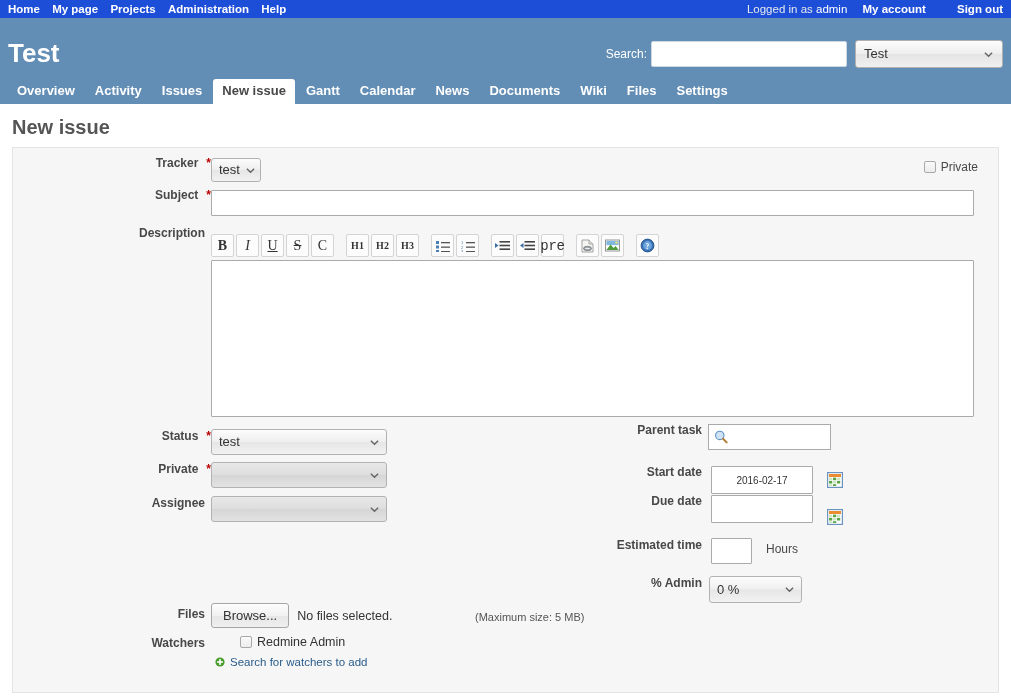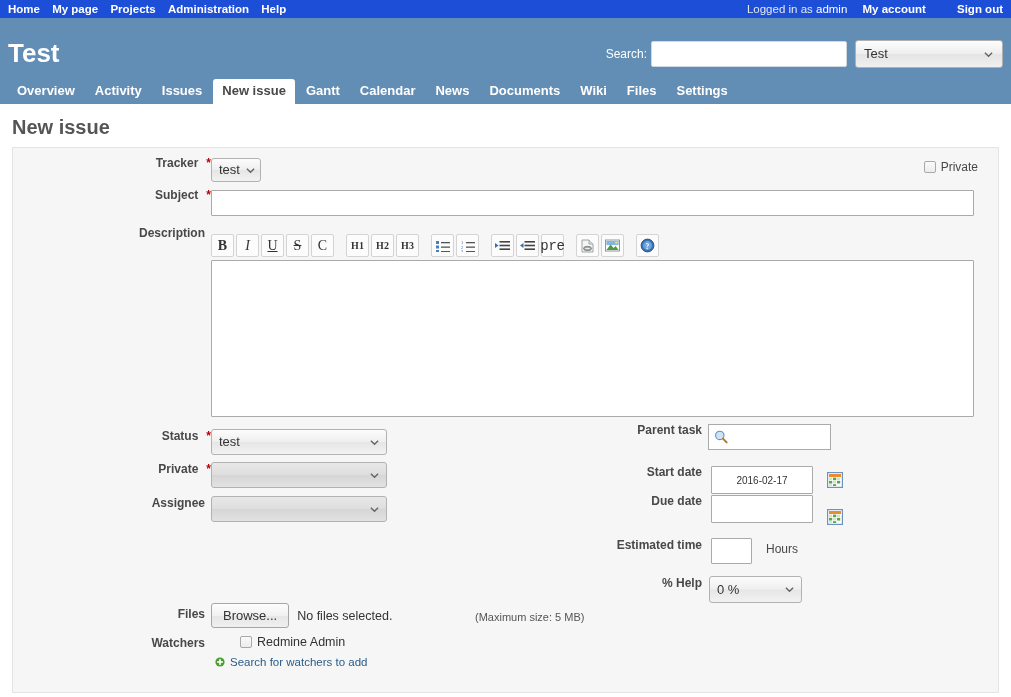--- a/index.html
+++ b/index.html
@@ -543,21 +543,21 @@
     <rect x="6" y="12.2" width="3.2" height="1.8" fill="#5aa648"></rect>
   </svg>
 
   <div class="frow" style="left:440px; top:390px; width:255px; justify-content:flex-end;">
     <span class="flabel">Estimated time</span>
   </div>
   <input type="text" class="txt" style="position: absolute; left: 698px; top: 390px; width: 41px; height: 26px;" value="">
   <span class="hours-lbl" style="position:absolute; left:745px; top:394px;">Hours</span>
 
   <div class="frow" style="left:440px; top:428px; width:255px; justify-content:flex-end;">
-    <span class="flabel">% Help</span>
+    <span class="flabel">% Admin</span>
   </div>
   <div class="sel" style="position:absolute; left:696px; top:428px; width:93px; height:27px; line-height:25px;">
     <span>0 %</span>
     <svg class="caret" viewBox="0 0 10 10">
       <polyline class="caret-g" points="1,3 5,7 9,3"></polyline>
     </svg>
   </div>
 
   <div class="frow" style="left:0px; top:459px; width:198px; justify-content:flex-end;">
     <span class="flabel">Files</span>

